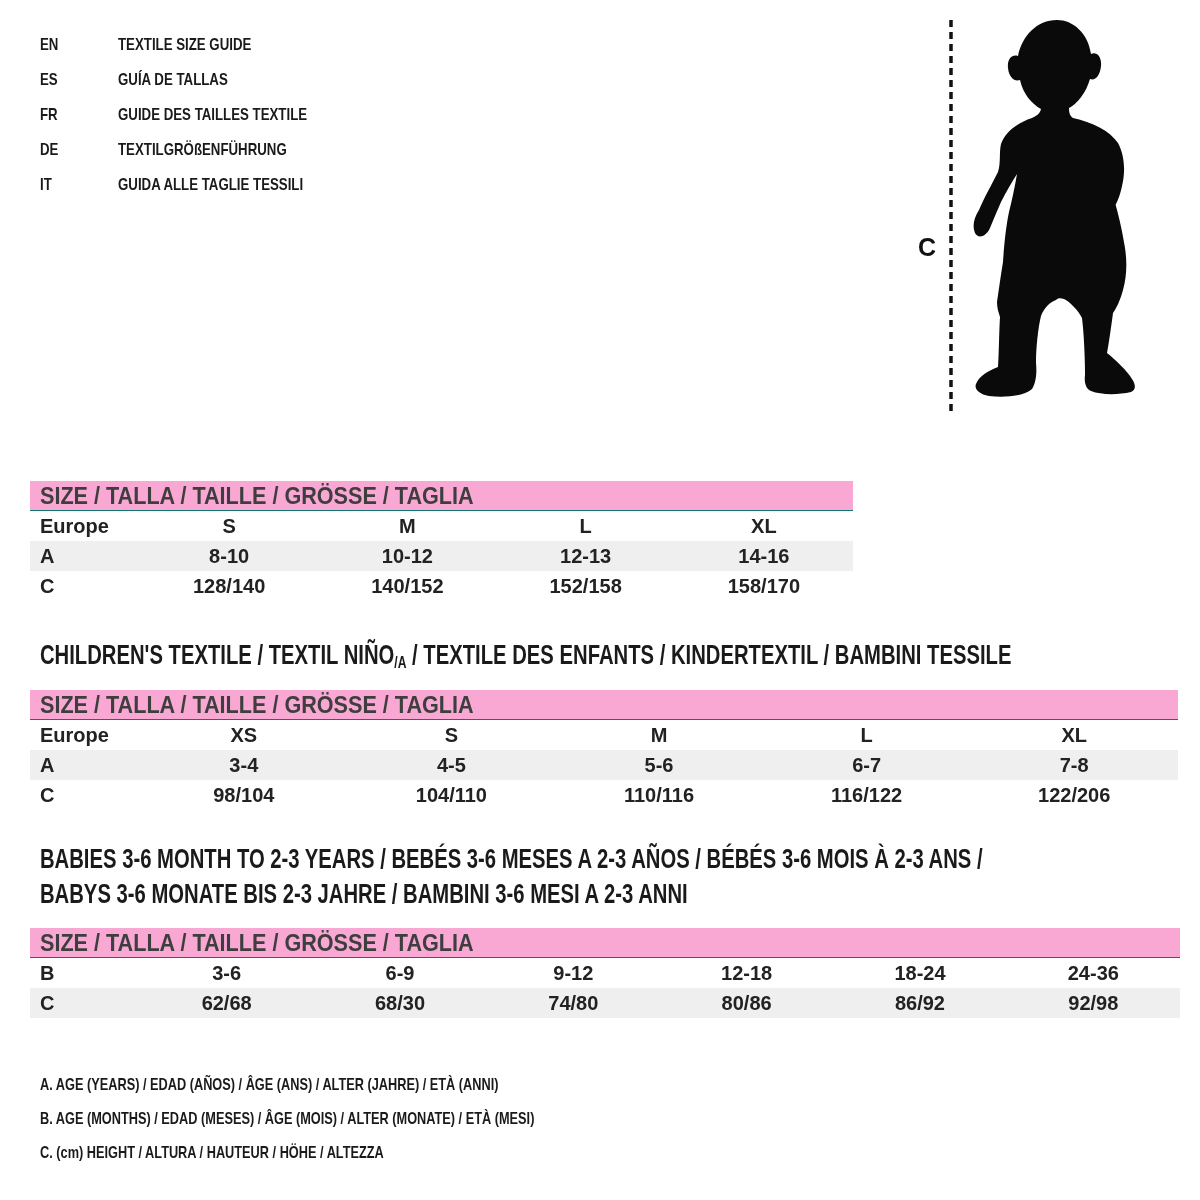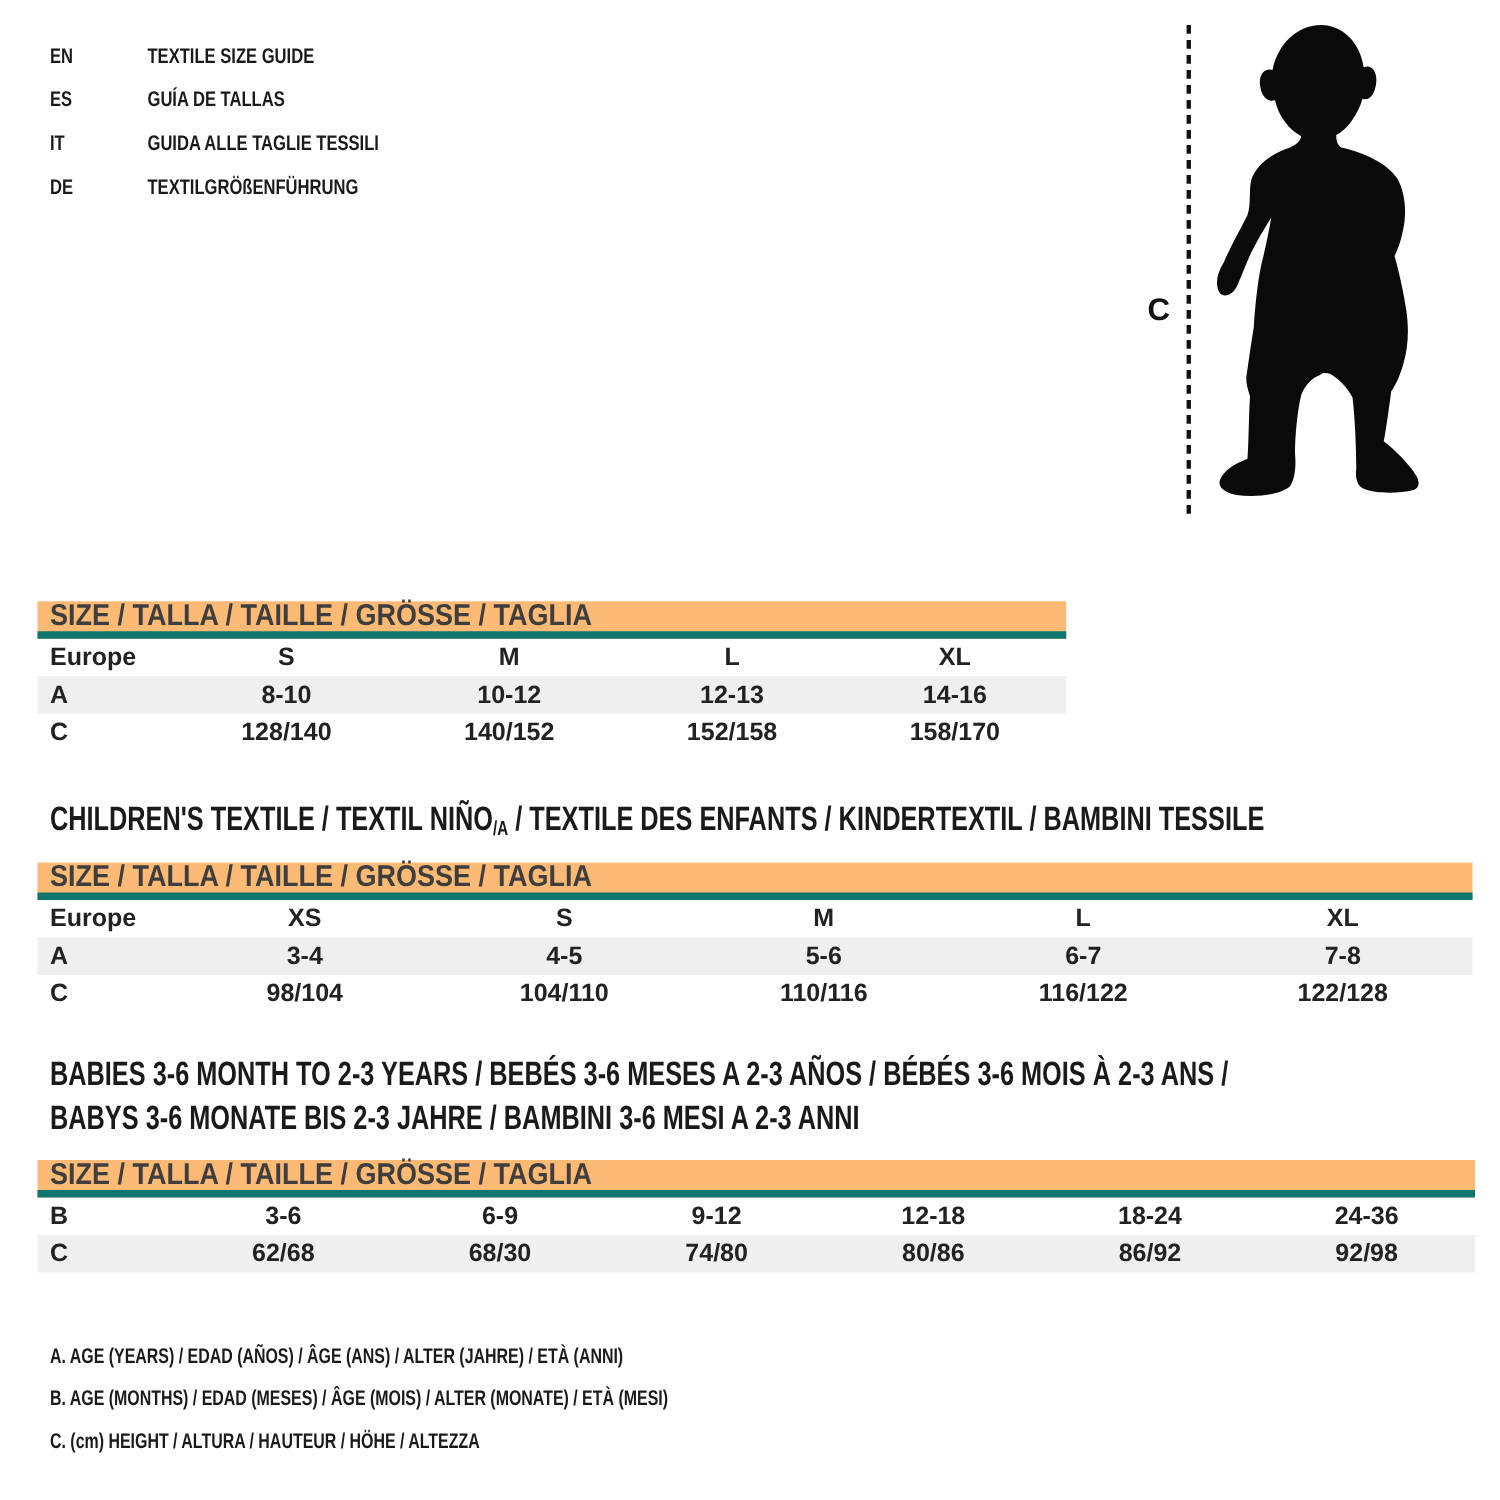--- a/index.html
+++ b/index.html
@@ -17,21 +17,21 @@
 
   
   .figure{position:absolute;left:900px;top:14px;width:250px;height:410px;}
 
   
   .section-title{position:absolute;left:40px;font-size:27px;line-height:31px;white-space:nowrap;}
   .sub{font-size:0.6em;position:relative;top:0.22em;}
 
   
   .size-table{position:absolute;left:30px;font-size:20px;}
-  .t-header{height:30px;background:#fdba74;border-bottom:6px solid #0f766e;display:flex;
+  .t-header{height:30px;background:#f9a8d4;border-bottom:1px solid #0f766e;display:flex;
             align-items:center;padding-left:10px;box-sizing:border-box;color:#3e3e3e;}
   .t-header-label{display:inline-block;transform:scaleX(0.9);transform-origin:0 50%;
                   font-size:24px;white-space:nowrap;}
   .t-row{display:flex;align-items:center;height:30px;color:#222222;}
   .t-row.band{background:#efefef;}
   .t-label{width:110px;flex:0 0 110px;padding-left:10px;box-sizing:border-box;}
   .t-cell{flex:1;text-align:center;}
 
   
   .legend-line{position:absolute;left:40px;font-size:17px;line-height:30px;}
@@ -44,26 +44,30 @@
   <div class="lang-block">
     <div class="lang-row">
       <span class="lang-code"><span class="cnd">EN</span></span>
       <span class="lang-label"><span class="cnd">TEXTILE SIZE GUIDE</span></span>
     </div>
     <div class="lang-row">
       <span class="lang-code"><span class="cnd">ES</span></span>
       <span class="lang-label"><span class="cnd">GUÍA DE TALLAS</span></span>
     </div>
     <div class="lang-row">
+      <span class="lang-code"><span class="cnd">FR</span></span>
+      <span class="lang-label"><span class="cnd">GUIDE DES TAILLES TEXTILE</span></span>
+    </div>
+    <div class="lang-row">
+      <span class="lang-code"><span class="cnd">DE</span></span>
+      <span class="lang-label"><span class="cnd">TEXTILGRÖßENFÜHRUNG</span></span>
+    </div>
+    <div class="lang-row">
       <span class="lang-code"><span class="cnd">IT</span></span>
       <span class="lang-label"><span class="cnd">GUIDA ALLE TAGLIE TESSILI</span></span>
-    </div>
-    <div class="lang-row">
-      <span class="lang-code"><span class="cnd">DE</span></span>
-      <span class="lang-label"><span class="cnd">TEXTILGRÖßENFÜHRUNG</span></span>
     </div>
   </div>
 
   <div class="figure">
     <svg width="250" height="410" viewBox="0 0 250 410">
       <line x1="51" y1="6" x2="51" y2="402" stroke="#111111" stroke-width="3.5" stroke-dasharray="7 5"></line>
       <text x="18" y="242" font-family="Liberation Sans, sans-serif" font-weight="bold" font-size="25" fill="#111111">C</text>
       <path fill="#0a0a0a" transform="translate(70,4)" d="
         M 87 2
         C 103 2 118 15 121 36
@@ -167,21 +171,21 @@
           <span class="t-cell">5-6</span>
           <span class="t-cell">6-7</span>
           <span class="t-cell">7-8</span>
         </div>
         <div class="t-row">
           <span class="t-label">C</span>
           <span class="t-cell">98/104</span>
           <span class="t-cell">104/110</span>
           <span class="t-cell">110/116</span>
           <span class="t-cell">116/122</span>
-          <span class="t-cell">122/128</span>
+          <span class="t-cell">122/206</span>
         </div>
       </div>
   </div>
 
   <div class="section-title" style="top:844px">
     <span class="cnd">BABIES 3-6 MONTH TO 2-3 YEARS / BEBÉS 3-6 MESES A 2-3 AÑOS / BÉBÉS 3-6 MOIS À 2-3 ANS /</span>
   </div>
   <div class="section-title" style="top:879px">
     <span class="cnd">BABYS 3-6 MONATE BIS 2-3 JAHRE / BAMBINI 3-6 MESI A 2-3 ANNI</span>
   </div>

